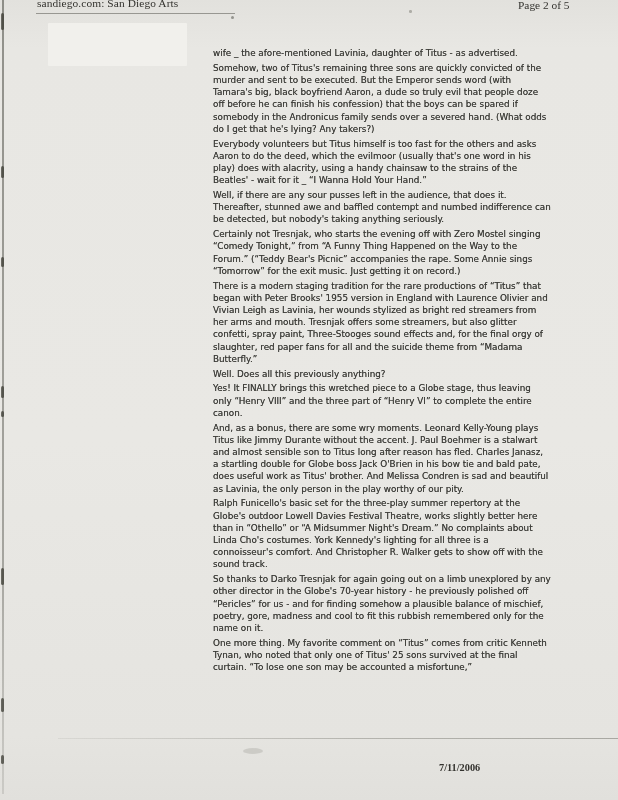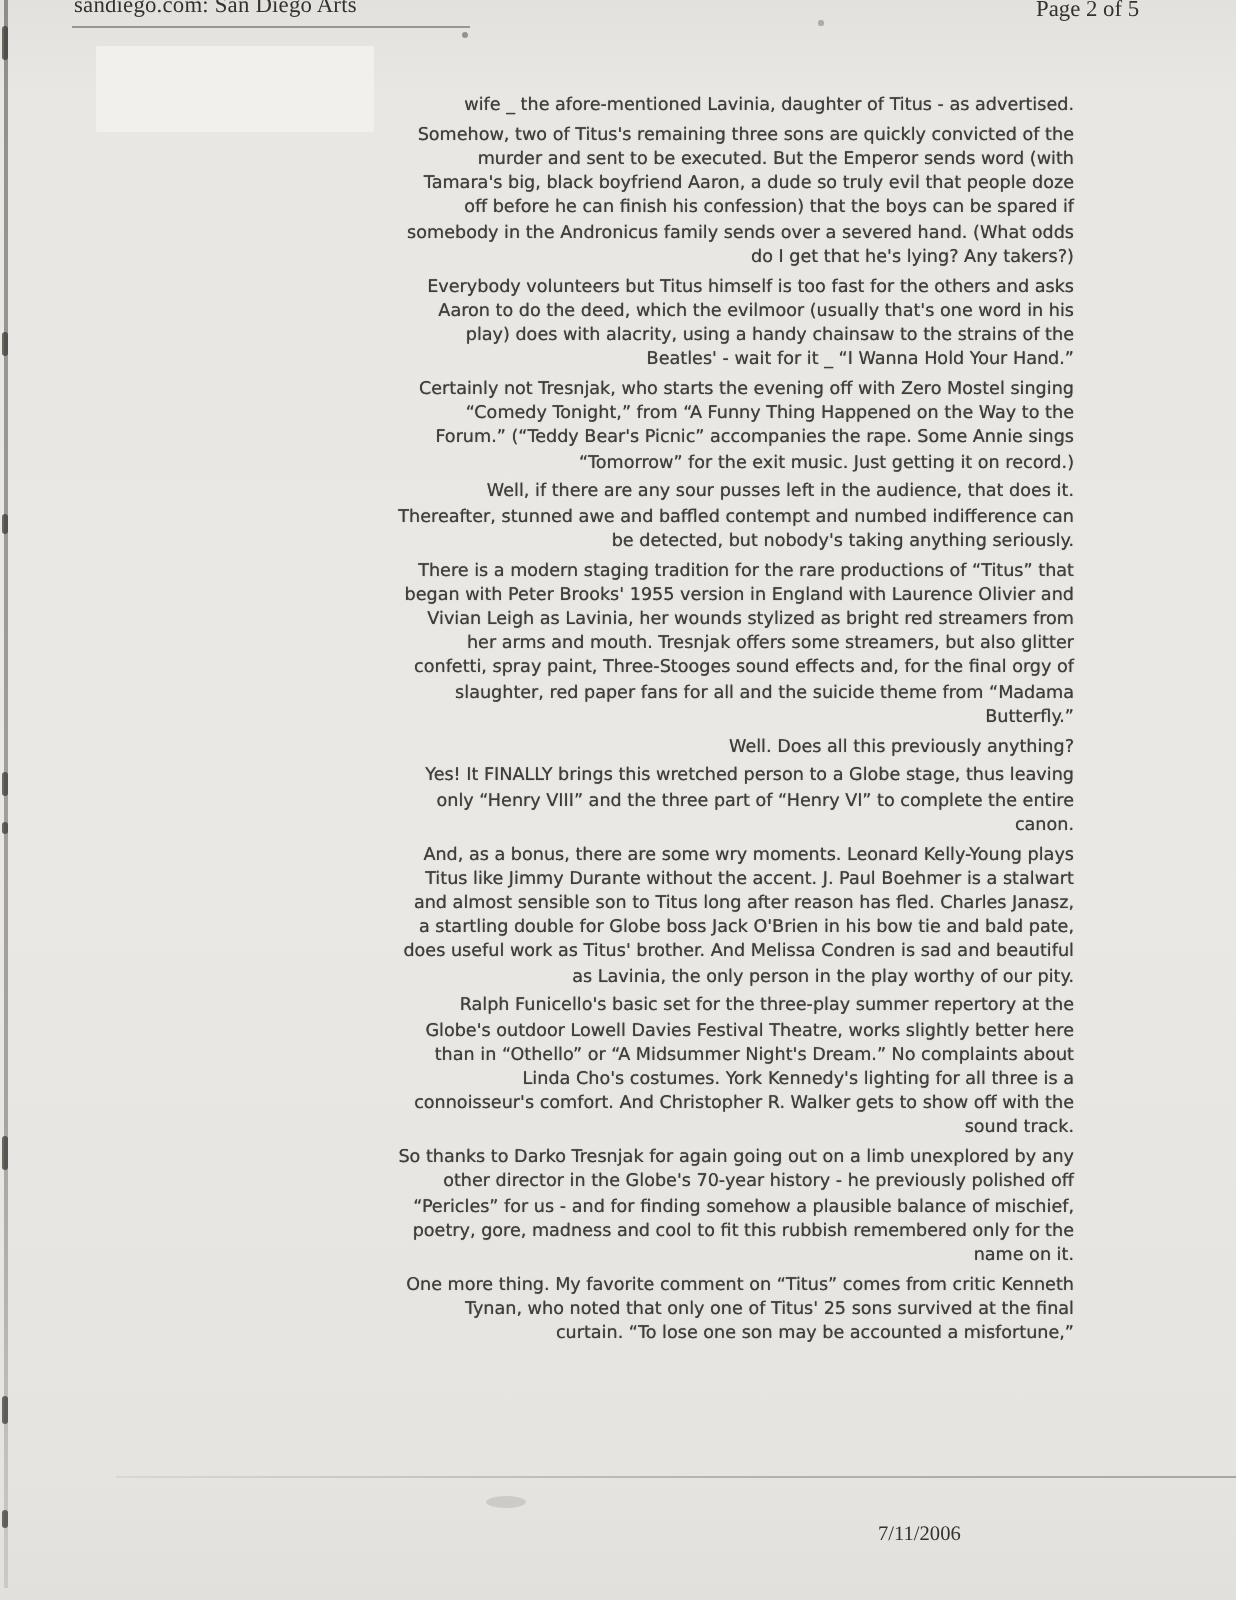--- a/index.html
+++ b/index.html
@@ -17,35 +17,34 @@
     background:rgba(105,105,98,.62);
   }
   .print-header-page{
     position:absolute;left:518px;top:-1px;font-size:11.4px;white-space:nowrap;
   }
   .light-patch{
     position:absolute;left:48px;top:23px;width:139px;height:43px;
     background:#f1f0ec;border-radius:1px;
   }
   .article{
-    position:absolute;left:199px;top:47px;width:338px;
+    position:absolute;left:213px;top:47px;width:338px;
     font-size:8.8px;line-height:12.2px;color:#3e3e3a;
     text-shadow:0 0 .4px rgba(62,62,58,.85);
-    text-align:right;
   }
   .article p{margin:0 0 2.6px 0;}
   .fold-line{
     position:absolute;left:58px;top:738px;width:560px;height:1.3px;
     background:linear-gradient(90deg,rgba(128,128,120,.12),rgba(112,112,104,.42) 55%,rgba(108,108,100,.5));
   }
   .print-footer-url{
     position:absolute;left:52px;top:762px;font-size:10.3px;letter-spacing:-.18px;white-space:nowrap;margin-top:40px;
   }
   .print-footer-date{
-    position:absolute;left:439px;top:762px;font-size:10.3px;white-space:nowrap;
+    position:absolute;left:439px;top:762px;font-size:10.3px;white-space:nowrap;font-weight:bold;
   }
   .edge-line{
     position:absolute;left:2px;top:0;width:1.6px;height:794px;
     background:linear-gradient(180deg,rgba(72,72,64,.55) 0%,rgba(72,72,64,.42) 70%,rgba(72,72,64,.15) 100%);
   }
   .edge-mark{position:absolute;left:1px;width:3.4px;background:rgba(55,55,47,.72);border-radius:2px;}
   .m1{top:13px;height:17px;} .m2{top:166px;height:12px;} .m3{top:257px;height:10px;}
   .m4{top:386px;height:12px;} .m5{top:411px;height:6px;} .m6{top:568px;height:17px;}
   .m7{top:698px;height:14px;} .m8{top:755px;height:9px;}
   .speck{position:absolute;border-radius:50%;}
@@ -71,25 +70,25 @@
 <div class="light-patch"></div>
 
 <div class="serif print-header-title">sandiego.com: San Diego Arts</div>
 <div class="header-underline"></div>
 <div class="serif print-header-page">Page 2 of 5</div>
 
 <div class="article">
     <p>wife _ the afore-mentioned Lavinia, daughter of Titus - as advertised.</p>
     <p>Somehow, two of Titus's remaining three sons are quickly convicted of the murder and sent to be executed. But the Emperor sends word (with Tamara's big, black boyfriend Aaron, a dude so truly evil that people doze off before he can finish his confession) that the boys can be spared if somebody in the Andronicus family sends over a severed hand. (What odds do I get that he's lying? Any takers?)</p>
     <p>Everybody volunteers but Titus himself is too fast for the others and asks Aaron to do the deed, which the evilmoor (usually that's one word in his play) does with alacrity, using a handy chainsaw to the strains of the Beatles' - wait for it _ “I Wanna Hold Your Hand.”</p>
+    <p>Well, if there are any sour pusses left in the audience, that does it. Thereafter, stunned awe and baffled contempt and numbed indifference can be detected, but nobody's taking anything seriously.</p>
     <p>Certainly not Tresnjak, who starts the evening off with Zero Mostel singing “Comedy Tonight,” from “A Funny Thing Happened on the Way to the Forum.” (“Teddy Bear's Picnic” accompanies the rape. Some Annie sings “Tomorrow” for the exit music. Just getting it on record.)</p>
-    <p>Well, if there are any sour pusses left in the audience, that does it. Thereafter, stunned awe and baffled contempt and numbed indifference can be detected, but nobody's taking anything seriously.</p>
     <p>There is a modern staging tradition for the rare productions of “Titus” that began with Peter Brooks' 1955 version in England with Laurence Olivier and Vivian Leigh as Lavinia, her wounds stylized as bright red streamers from her arms and mouth. Tresnjak offers some streamers, but also glitter confetti, spray paint, Three-Stooges sound effects and, for the final orgy of slaughter, red paper fans for all and the suicide theme from “Madama Butterfly.”</p>
     <p>Well. Does all this previously anything?</p>
-    <p>Yes! It FINALLY brings this wretched person to a Globe stage, thus leaving only “Henry VIII” and the three part of “Henry VI” to complete the entire canon.</p>
+    <p>Yes! It FINALLY brings this wretched piece to a Globe stage, thus leaving only “Henry VIII” and the three part of “Henry VI” to complete the entire canon.</p>
     <p>And, as a bonus, there are some wry moments. Leonard Kelly-Young plays Titus like Jimmy Durante without the accent. J. Paul Boehmer is a stalwart and almost sensible son to Titus long after reason has fled. Charles Janasz, a startling double for Globe boss Jack O'Brien in his bow tie and bald pate, does useful work as Titus' brother. And Melissa Condren is sad and beautiful as Lavinia, the only person in the play worthy of our pity.</p>
     <p>Ralph Funicello's basic set for the three-play summer repertory at the Globe's outdoor Lowell Davies Festival Theatre, works slightly better here than in “Othello” or “A Midsummer Night's Dream.” No complaints about Linda Cho's costumes. York Kennedy's lighting for all three is a connoisseur's comfort. And Christopher R. Walker gets to show off with the sound track.</p>
     <p>So thanks to Darko Tresnjak for again going out on a limb unexplored by any other director in the Globe's 70-year history - he previously polished off “Pericles” for us - and for finding somehow a plausible balance of mischief, poetry, gore, madness and cool to fit this rubbish remembered only for the name on it.</p>
     <p>One more thing. My favorite comment on “Titus” comes from critic Kenneth Tynan, who noted that only one of Titus' 25 sons survived at the final curtain. “To lose one son may be accounted a misfortune,”</p>
   </div>
 
 <div class="fold-line"></div>
 
 <div class="serif print-footer-url">http://www.sandiego.com/critichome.jsp?x=000&amp;id=21c65783-7d86-4d60-acf8-edcb4315...</div>
 <div class="serif print-footer-date">7/11/2006</div>

